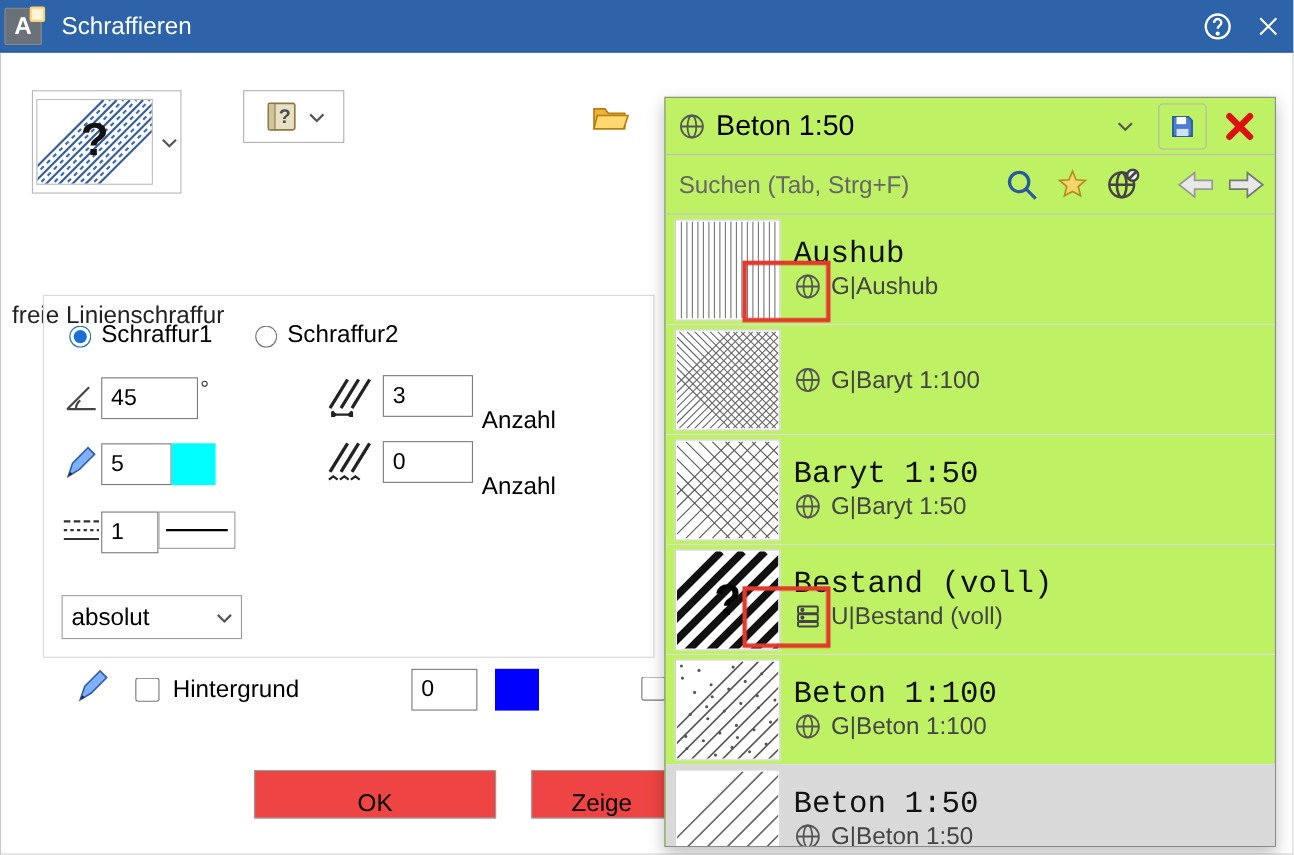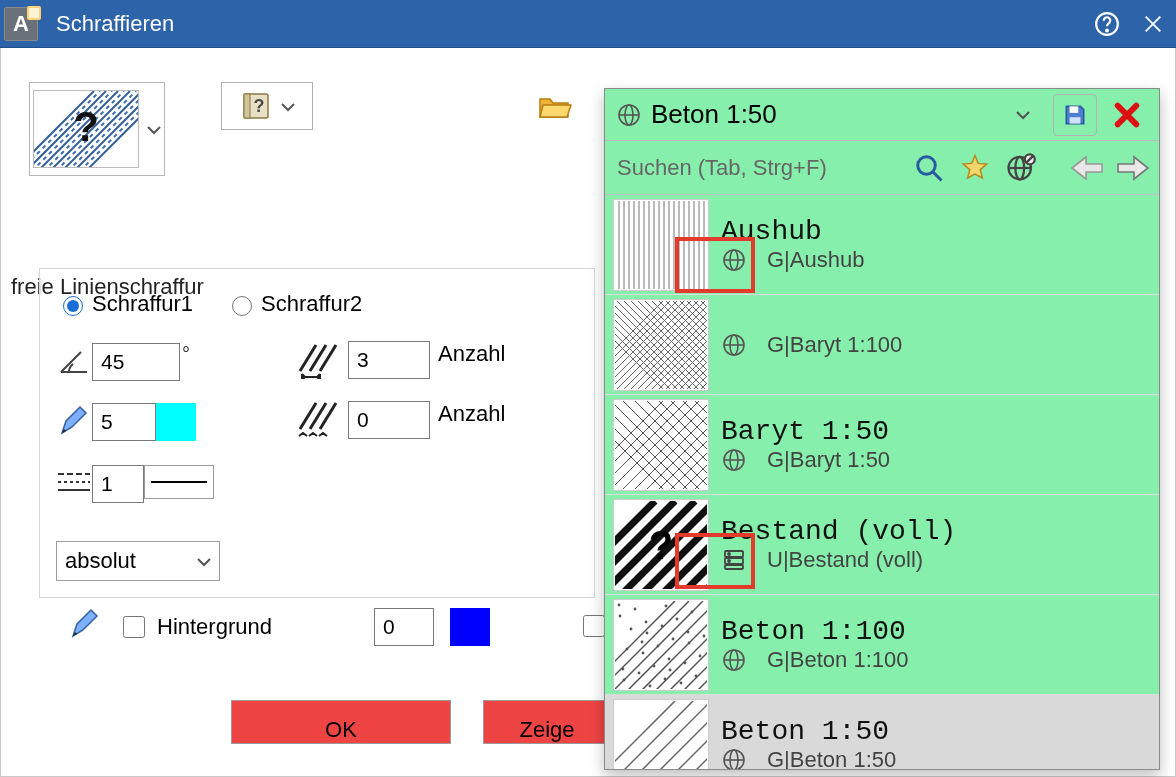--- a/index.html
+++ b/index.html
@@ -94,21 +94,21 @@
   .radio-group label { display: flex; align-items: center; gap: 6px; }
   input[type="radio"] { width: 20px; height: 20px; accent-color: #1a6fd4; }
   .row { position:absolute; display:flex; align-items:flex-start; gap:0; }
   .row .icon-slot { width:36px; height:36px; display:flex; align-items:center; justify-content:center; }
   .input-text {
     width: 88px; height: 38px; border: 1px solid #7a7a7a; font-size: 21px; padding: 2px 8px; background: #fff;
   }
   .input-text.narrow { width: 82px; }
   .deg { font-size: 20px; color:#333; margin-left: 2px; }
   .col2-icon { width:42px; height:38px; display:flex; align-items:center; justify-content:center; }
-  .col-label { font-size: 22px; margin-left: 8px; }
+  .col-label { font-size: 22px; margin-left: 8px; margin-top: 28px; }
   .color-swatch { width: 40px; height: 38px; }
   .color-cyan { background:#00ffff; }
   .color-blue { background:#0000ff; }
   .linetype-swatch {
     width: 70px; height: 34px; border:1px solid #9a9a9a; background:#fff; display:flex; align-items:center; justify-content:center;
   }
   .select-combo {
     position:absolute; left: 16px; top: 272px; width: 164px; height: 40px;
     border:1px solid #9e9e9e; display:flex; align-items:center; padding: 0 8px; font-size:22px;
   }
@@ -123,21 +123,21 @@
   .bottom-btn {
     position:absolute; top: 652px; height:44px; width:220px; border:1px solid #9a9a9a;
     background:#ef4444; font-size:22px; display:flex; align-items:flex-end; justify-content:center;
   }
   .bottom-ok { left: 230px; }
   .bottom-zeige { left: 482px; width: 128px; justify-content:center; overflow:hidden; }
 
   
   .popup {
     position:absolute; top: 40px; left: 603px; width: 556px; bottom: 6px;
-    border: 1px solid #8a8a8a; background: #86efac;
+    border: 1px solid #8a8a8a; background: #bef264;
     box-shadow: 0 6px 14px rgba(0,0,0,0.25);
     display:flex; flex-direction:column;
   }
   .popup-header {
     height: 52px; border-bottom: 1px solid #bcbcbc;
     display:flex; align-items:center; gap: 8px; padding: 0 10px;
   }
   .popup-header .hdr-globe { width:28px;height:28px; display:flex;align-items:center;justify-content:center;}
   .popup-header .hdr-title { font-size: 26px; flex:1; }
   .hdr-btn { width:44px; height:42px; border:1px solid #b3b3b3; border-radius:4px; display:flex; align-items:center; justify-content:center; }
@@ -146,21 +146,21 @@
     height: 54px; border-bottom: 1px solid #c2c2c2; display:flex; align-items:center; gap:10px; padding: 0 8px;
   }
   .popup-search .search-box { flex:1; height:36px; display:flex; align-items:center; font-size:22px; color:#555; padding-left:4px; }
   .popup-search .tool-icon { width:36px; height:36px; display:flex; align-items:center; justify-content:center; }
   .list { flex:1; overflow:auto; }
   .list-item { display:flex; height:100px; border-bottom:1px solid #ddd; align-items:center; position:relative; }
   .list-item.selected { background:#d9d9d9; }
   .thumb { width:96px; height:92px; margin:4px 8px; border:1px solid #ccc; background:#fff; display:flex; align-items:center; justify-content:center; overflow:hidden;}
   .item-text { display:flex; flex-direction:column; padding-left:4px; }
   .item-title { font-size:28px; color:#111;font-family:Liberation Mono, monospace; }
-  .item-sub { font-size:22px; color:#444; display:flex; align-items:center; gap:20px; }
+  .item-sub { font-size:22px; color:#444; display:flex; align-items:center; gap:8px; }
   .item-sub .mini-icon { width:26px; height:26px; display:flex; align-items:center; justify-content:center; }
   .red-frame {
     position:absolute; border:4px solid #e23a2d; pointer-events:none;
   }
   .pencil-svg { width:32px; height:32px; }
 </style>
 </head>
 <body>
 
 <div class="titlebar">

